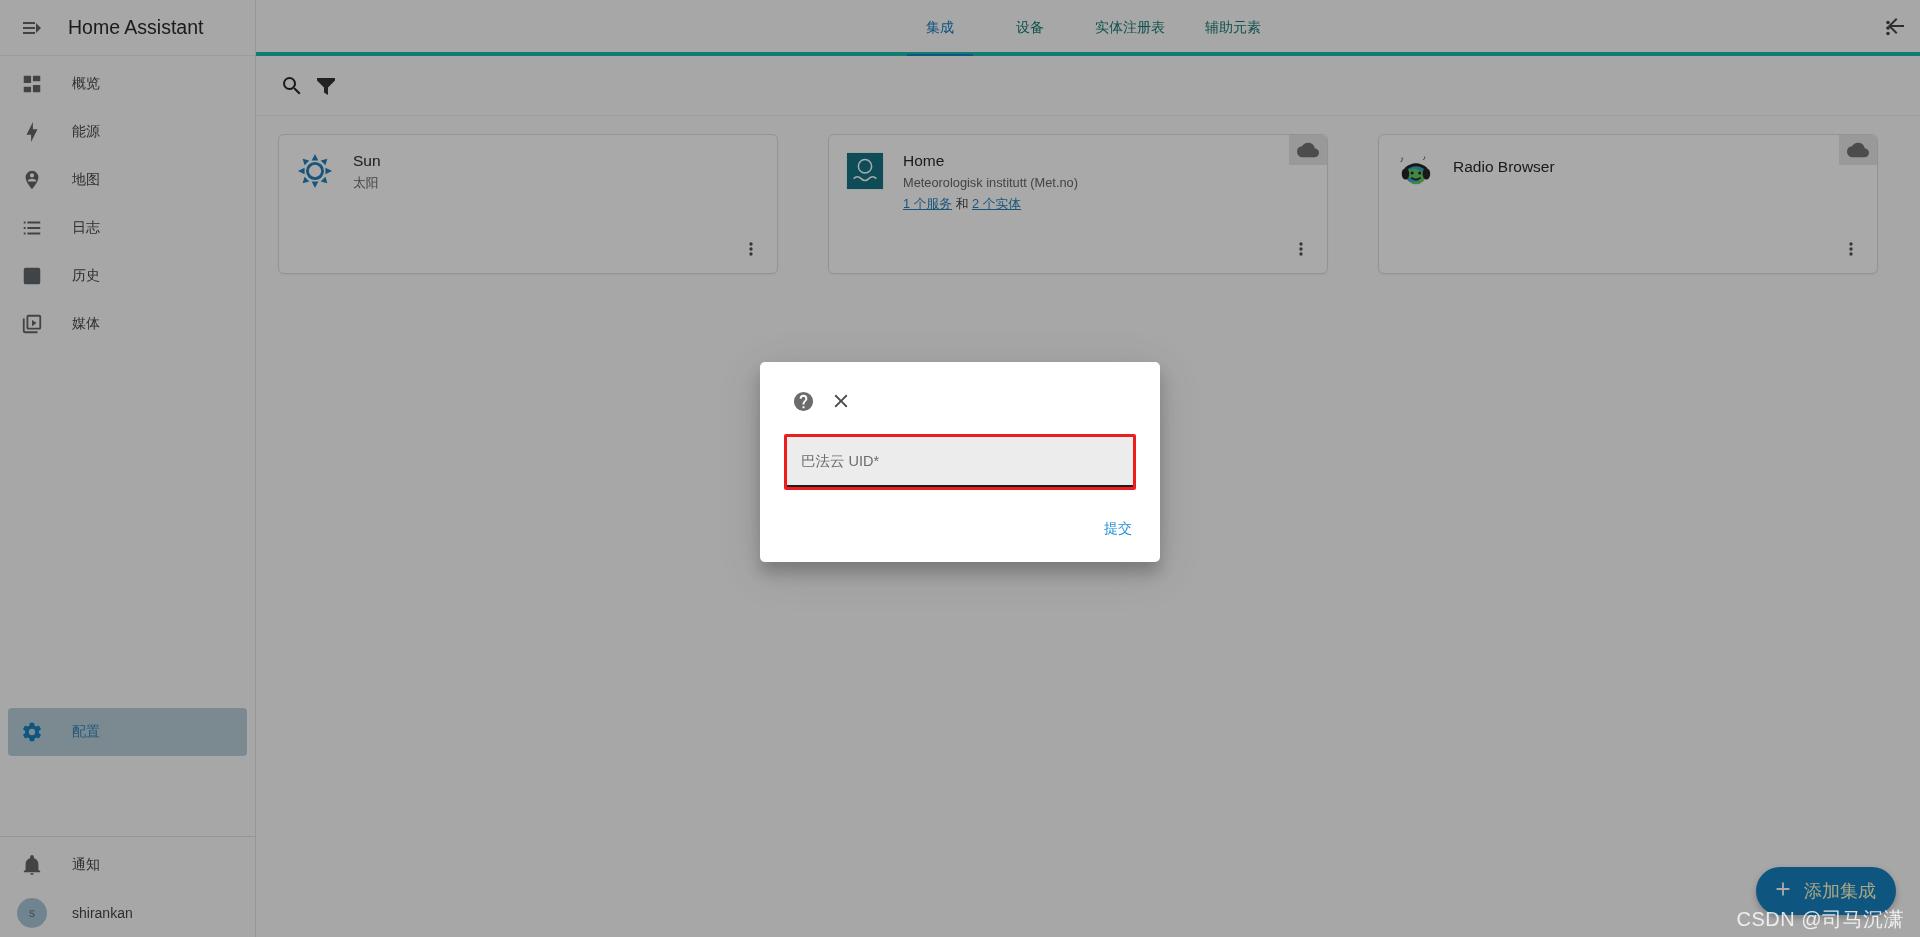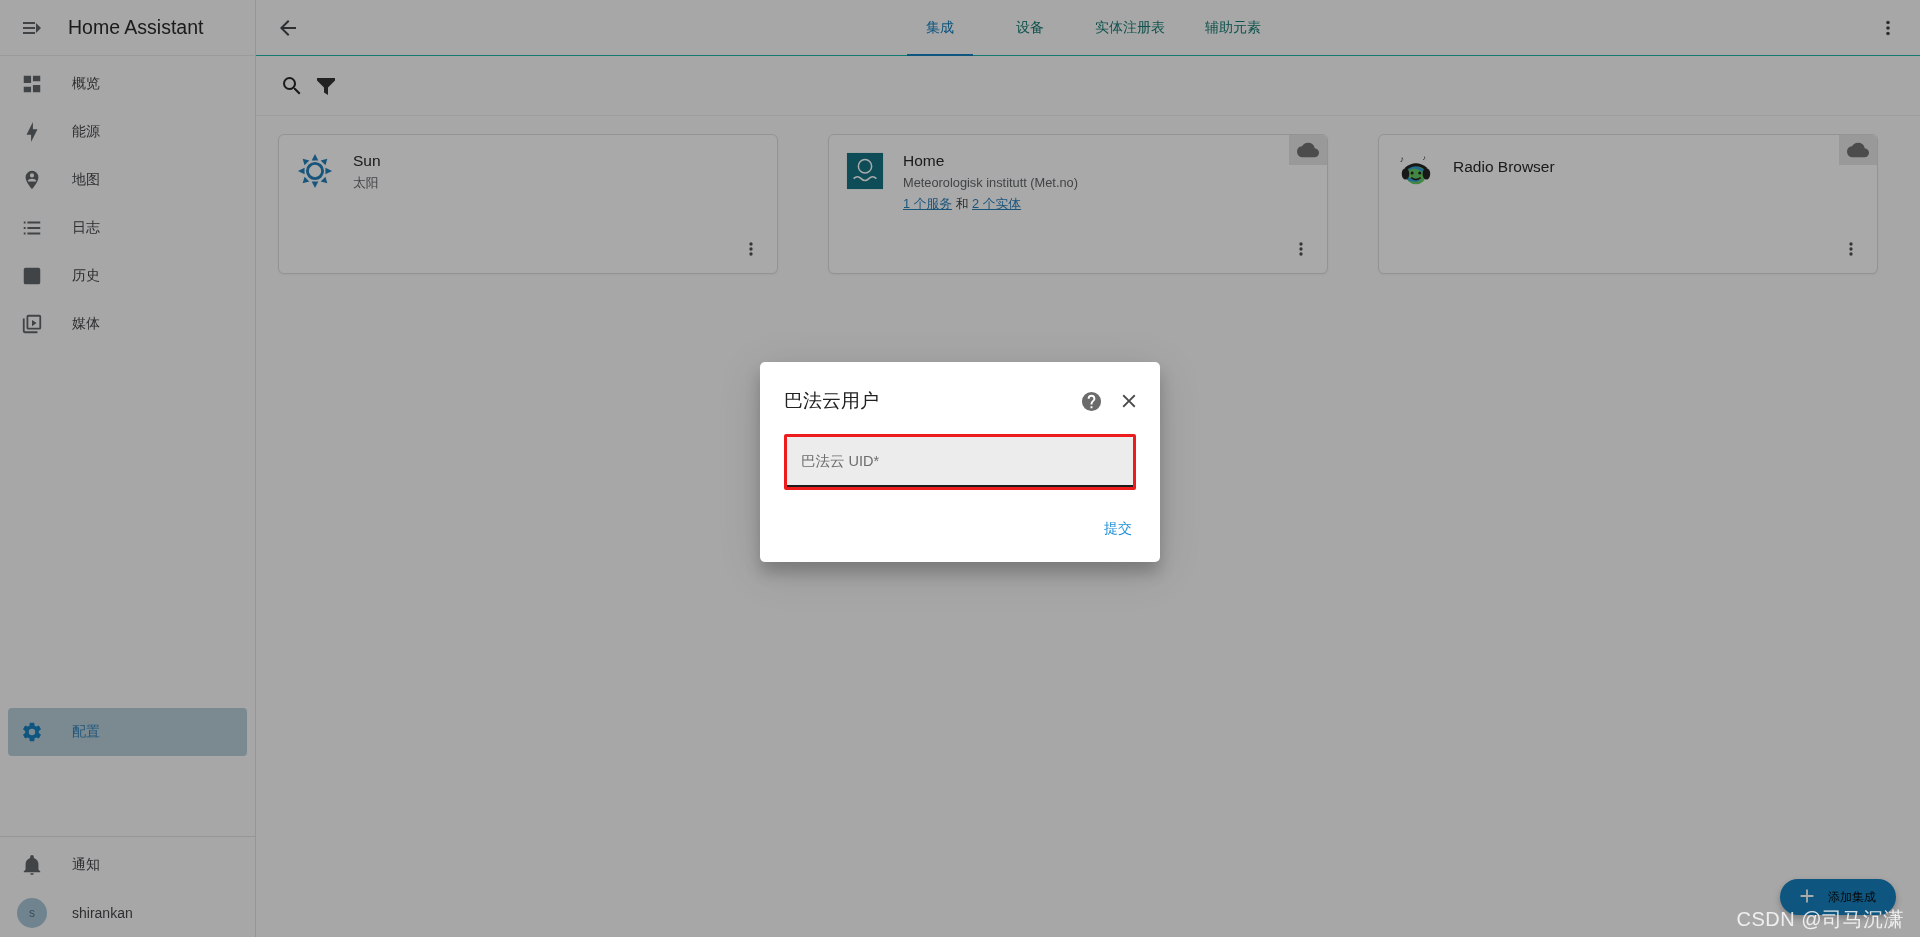--- a/index.html
+++ b/index.html
@@ -68,21 +68,22 @@
   
   #main {
     flex: 1 1 auto; height: 937px;
     background: #fafafa; position: relative;
     display: flex; flex-direction: column;
   }
   .toolbar {
     height: 56px; flex: 0 0 56px;
     display: flex; align-items: center;
     position: relative;
-    border-bottom: 1px solid #14b8a6;
+    border-bottom: 4px solid #14b8a6;
+    justify-content: flex-end;
   }
   .tb-back {
     width: 48px; height: 48px; margin-left: 8px;
     border-radius: 50%; cursor: pointer;
     display: flex; align-items: center; justify-content: center;
   }
   .tabs {
     position: absolute; left: 0; right: 0; top: 0; height: 56px;
     display: flex; align-items: flex-end; justify-content: center;
     gap: 0;
@@ -156,27 +157,27 @@
   .card-more {
     position: absolute; right: 8px; bottom: 6px;
     width: 36px; height: 36px; border-radius: 50%;
     display: flex; align-items: center; justify-content: center;
     cursor: pointer;
   }
 
   
   .fab {
     position: absolute; right: 24px; bottom: 22px;
-    height: 36px; border-radius: 24px;
-    background: #0b7bbd; color: #000000;
+    height: 48px; border-radius: 24px;
+    background: #0b7bbd; color: #fef9c3;
     display: flex; align-items: center;
     padding: 0 20px 0 16px; gap: 10px;
     box-shadow: 0 3px 6px rgba(0,0,0,0.26);
     cursor: pointer; z-index: 3;
-    font-size: 12px;
+    font-size: 18px;
   }
 
   
   .watermark {
     position: absolute; right: 16px; bottom: 4px;
     font-size: 20px; color: rgba(255,255,255,0.82);
     letter-spacing: 0.5px; z-index: 6;
     white-space: nowrap; pointer-events: none;
   }
 
@@ -471,21 +472,20 @@
       </span>
       <span>添加集成</span>
     </div>
 
   </div>
 
   <div class="scrim"></div>
 
   <div class="dialog">
     <div class="dlg-header">
-      <div class="dlg-title">巴法云用户</div>
       <div class="dlg-icon-btn">
         <svg width="23" height="23" viewBox="0 0 24 24" fill="#6b6b6b">
           <path d="M12 2a10 10 0 1 0 0 20 10 10 0 0 0 0-20m1 17h-2v-2h2v2m2.07-7.75l-.9.92C13.45 12.9 13 13.5 13 15h-2v-.5c0-1.1.45-2.1 1.17-2.83l1.24-1.26c.37-.36.59-.86.59-1.41a2 2 0 0 0-2-2 2 2 0 0 0-2 2H8a4 4 0 0 1 4-4 4 4 0 0 1 4 4c0 .88-.36 1.68-.93 2.25z"></path>
         </svg>
       </div>
       <div class="dlg-icon-btn">
         <svg width="22" height="22" viewBox="0 0 24 24" fill="#4a4a4a">
           <path d="M19 6.41L17.59 5 12 10.59 6.41 5 5 6.41 10.59 12 5 17.59 6.41 19 12 13.41 17.59 19 19 17.59 13.41 12 19 6.41z"></path>
         </svg>
       </div>

